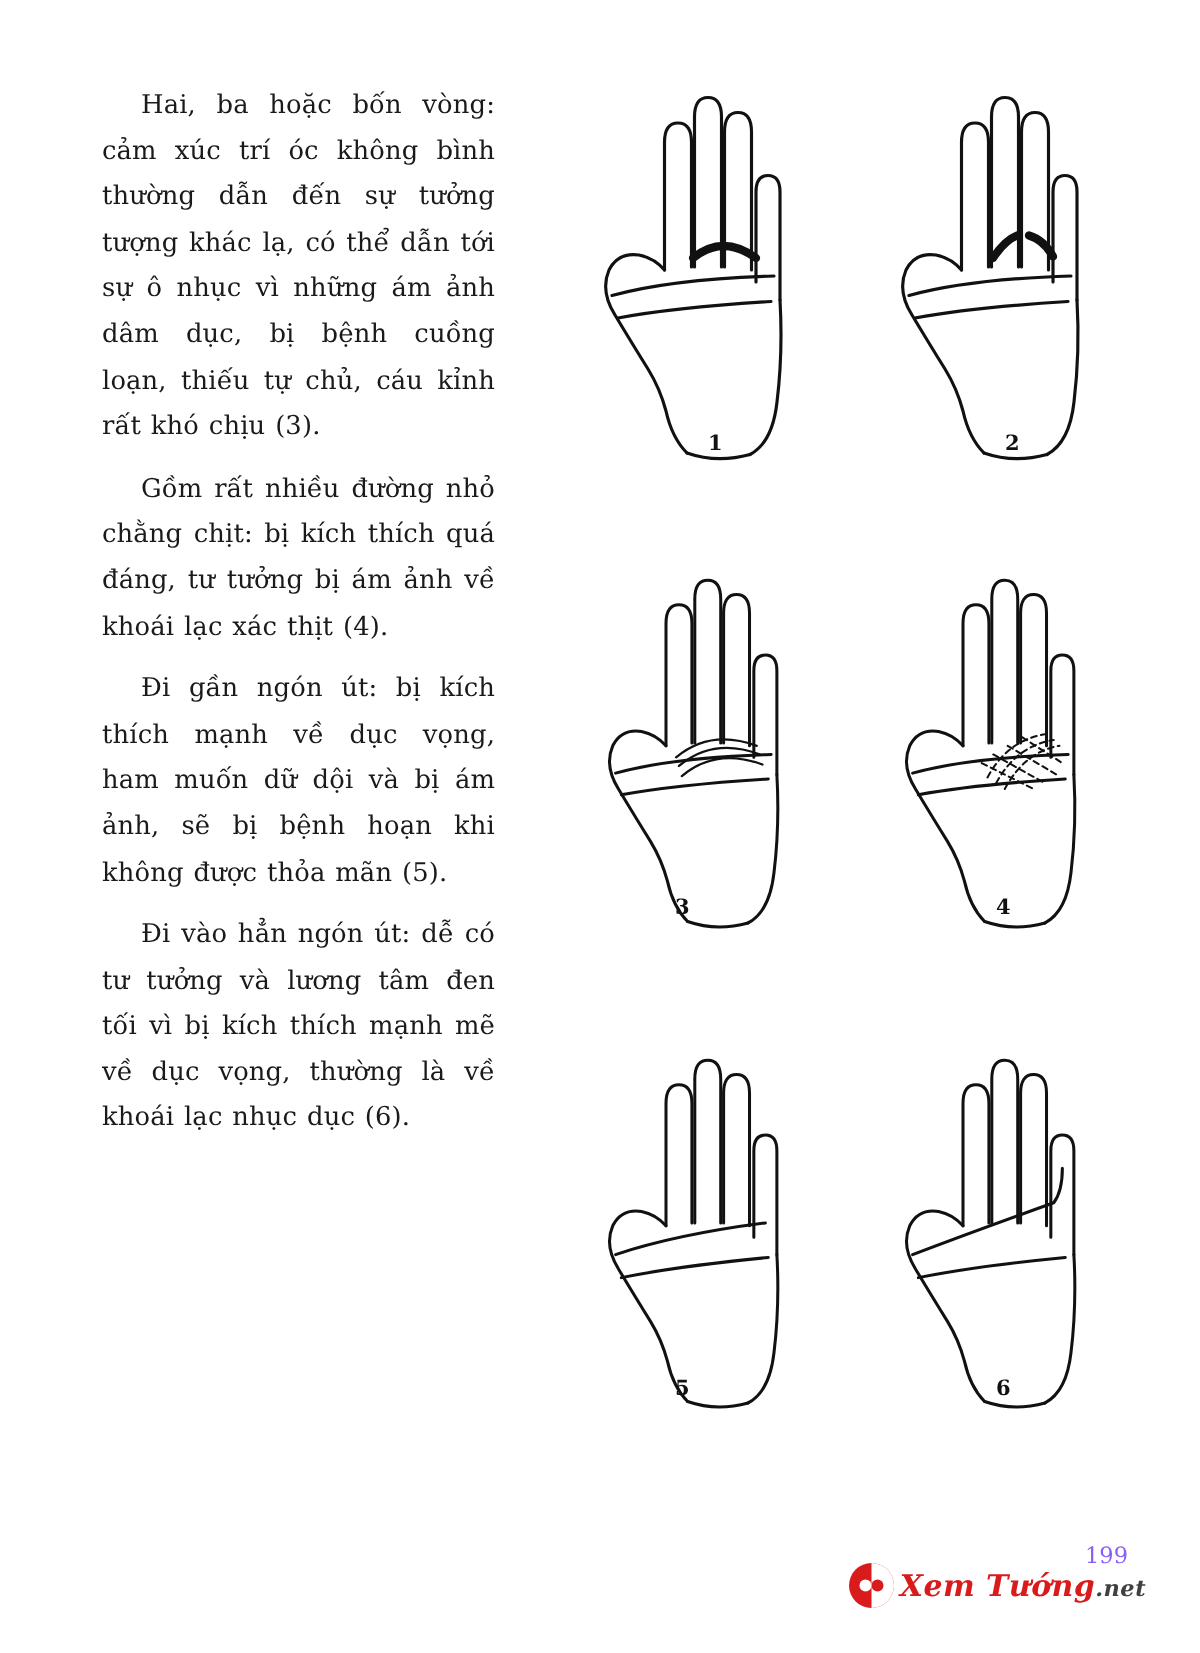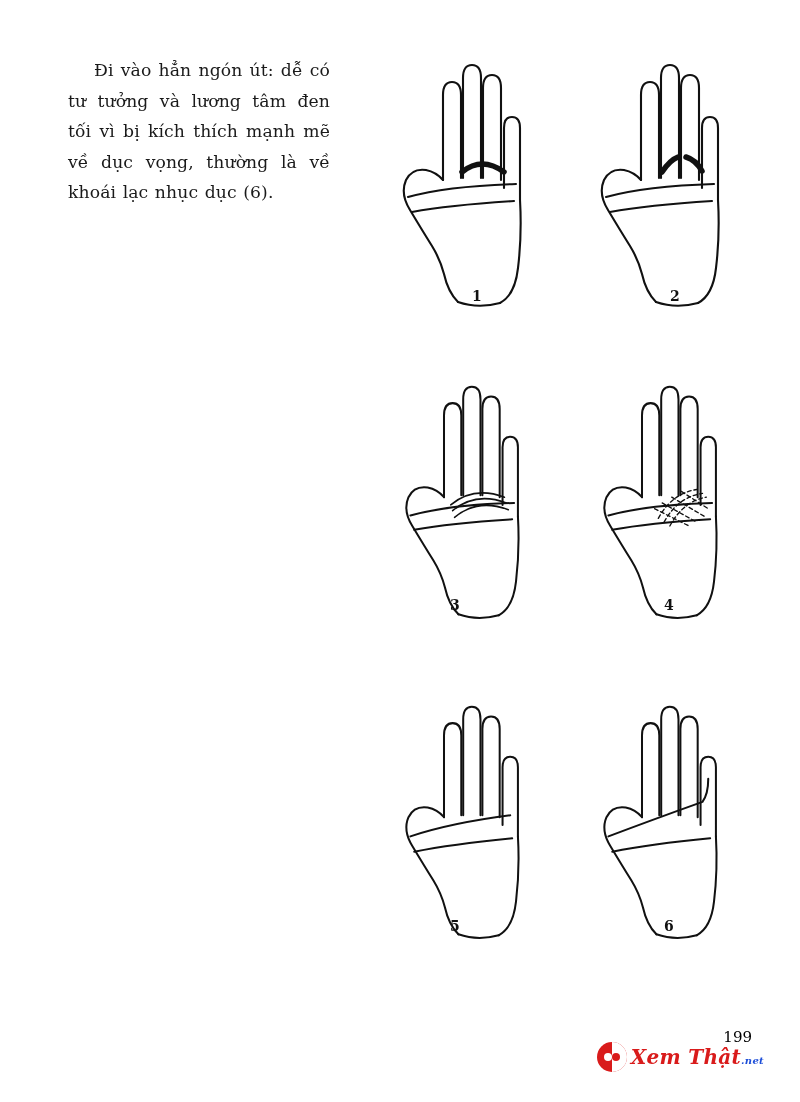--- a/index.html
+++ b/index.html
@@ -69,21 +69,21 @@
     color: #111;
   }
 
   
   .page-number {
     position: absolute;
     right: 48px;
     top: 1028px;
     font-family: "DejaVu Serif", serif;
     font-size: 15px;
-    color: #000000;
+    color: #8b5cf6;
   }
   .logo {
     position: absolute;
     right: 36px;
     top: 1042px;
     display: flex;
     align-items: center;
     gap: 4px;
   }
   .logo-mark {
@@ -111,28 +111,31 @@
     box-shadow: 8px 0 0 0 #d91b1b;
   }
   .logo-text {
     font-family: "DejaVu Serif", serif;
     font-style: italic;
     font-size: 20px;
     color: #d91b1b;
     font-weight: bold;
     letter-spacing: 0.3px;
   }
-  .logo-text .net { color: #1d4ed8; font-size: 10px; }
+  .logo-text .net { color: #404040; font-size: 15px; }
 </style>
 </head>
 <body>
 
 <div class="page">
 
   <div class="text-col">
+    <p class="para">Hai, ba hoặc bốn vòng: cảm xúc trí óc không bình thường dẫn đến sự tưởng tượng khác lạ, có thể dẫn tới sự ô nhục vì những ám ảnh dâm dục, bị bệnh cuồng loạn, thiếu tự chủ, cáu kỉnh rất khó chịu (3).</p>
+    <p class="para">Gồm rất nhiều đường nhỏ chằng chịt: bị kích thích quá đáng, tư tưởng bị ám ảnh về khoái lạc xác thịt (4).</p>
+    <p class="para">Đi gần ngón út: bị kích thích mạnh về dục vọng, ham muốn dữ dội và bị ám ảnh, sẽ bị bệnh hoạn khi không được thỏa mãn (5).</p>
     <p class="para">Đi vào hẳn ngón út: dễ có tư tưởng và lương tâm đen tối vì bị kích thích mạnh mẽ về dục vọng, thường là về khoái lạc nhục dục (6).</p>
   </div>
 
   <div class="fig-col">
 
     <div class="fig-row row1">
 
       <div class="fig" style="margin-left:18px;">
         <svg width="160" height="250" viewBox="0 0 160 250">
           <g fill="none" stroke="#111" stroke-width="2.1" stroke-linecap="round" stroke-linejoin="round">
@@ -271,16 +274,16 @@
         </svg>
         <div class="fig-label" style="left:78px; top:216px;">6</div>
       </div>
     </div>
   </div>
 
   <div class="page-number">199</div>
 
   <div class="logo">
     <span class="logo-mark"></span>
-    <span class="logo-text"><span>Xem Thật</span><span class="net">.net</span></span>
+    <span class="logo-text"><span>Xem Tướng</span><span class="net">.net</span></span>
   </div>
 
 </div>
 
 </body></html>

